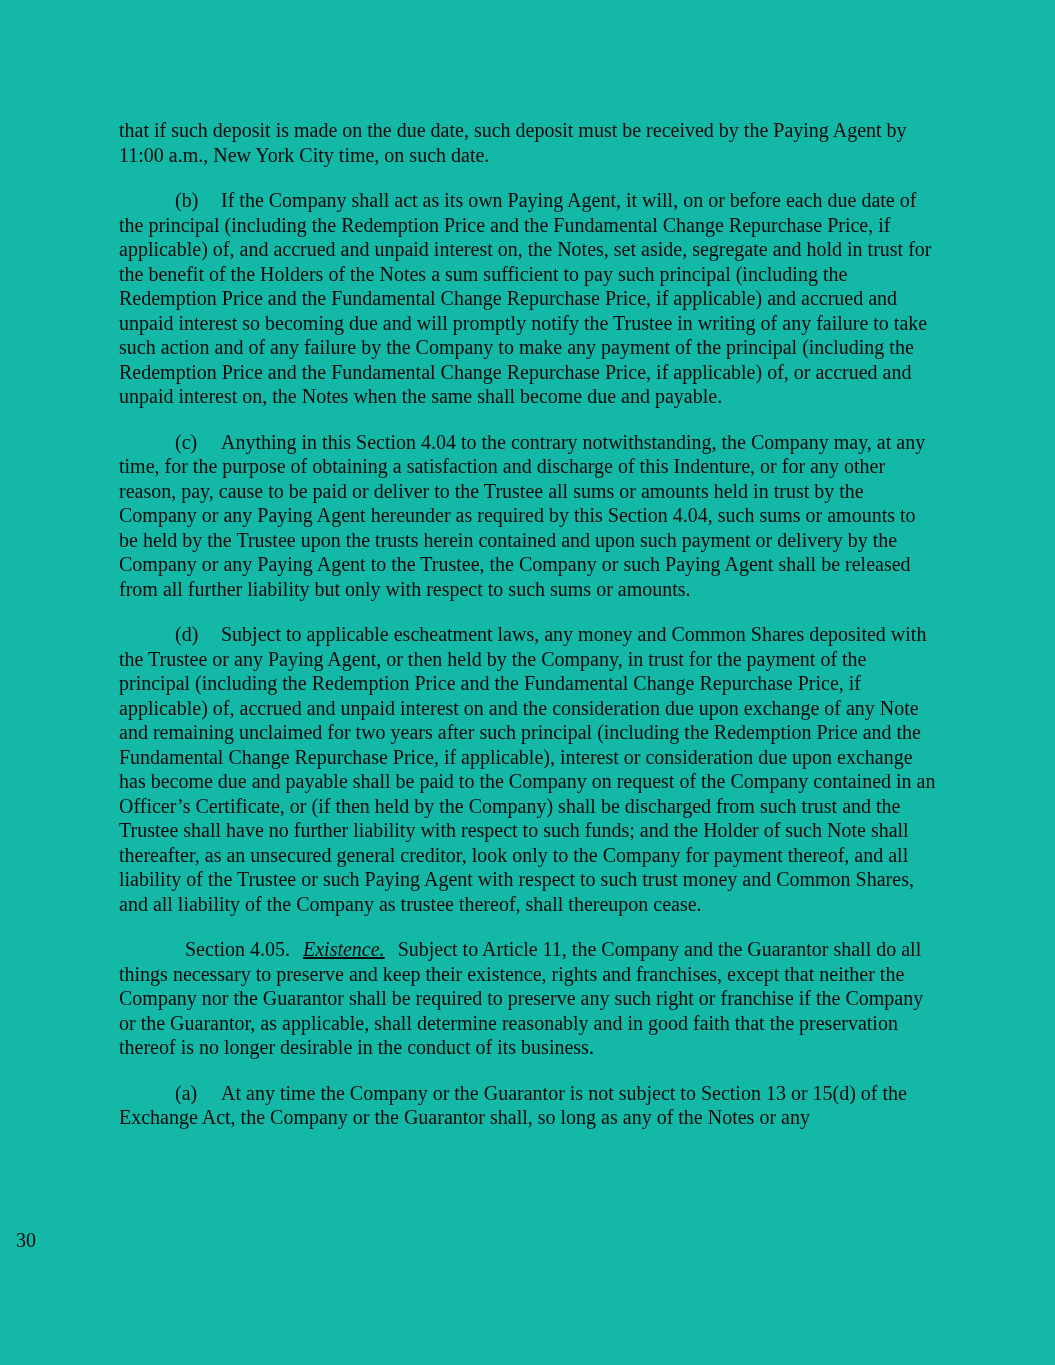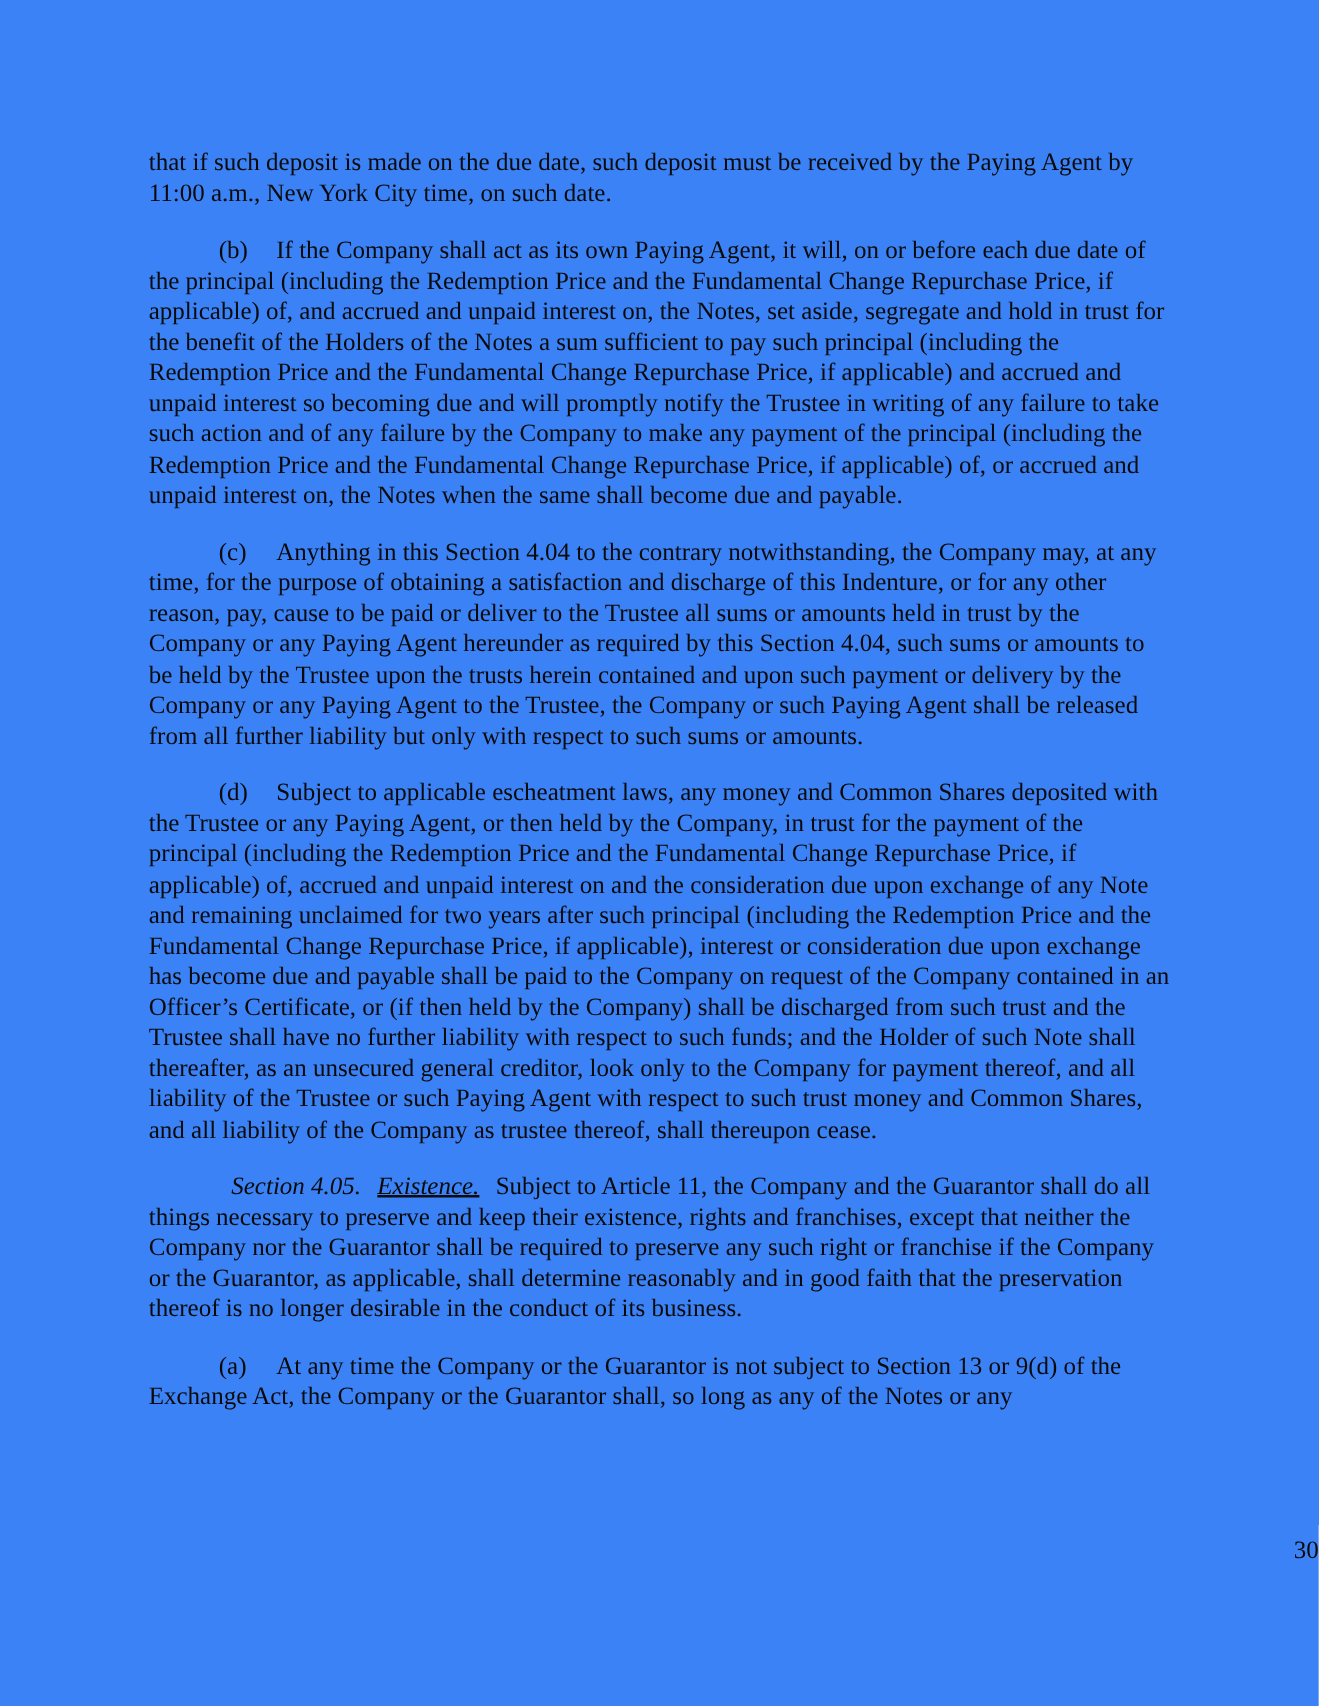--- a/index.html
+++ b/index.html
@@ -5,21 +5,21 @@
   html, body {
     margin: 0;
     padding: 0;
     background: #e8e8e8;
   }
   .page {
     position: relative;
     width: 1055px;
     height: 1365px;
     margin: 0 auto;
-    background: #3b82f6;
+    background: #14b8a6;
     color: #0a0a0a;
     font-family: "Liberation Serif", serif;
     overflow: hidden;
   }
   .content {
     position: absolute;
     left: 119px;
     top: 118px;
     width: 818px;
     font-size: 20px;
@@ -36,33 +36,32 @@
   p.lettered .plabel {
     display: inline-block;
     width: 46px;
     text-indent: 0;
   }
   p.section {
     text-indent: 66px;
   }
   p.section .sec-label {
     margin-right: 13px;
-    font-style: italic;
   }
   p.section .sec-title {
     font-style: italic;
     margin-right: 13px;
     text-decoration: underline;
   }
   .page-number {
     position: absolute;
     left: 16px;
     right: 0;
     top: 1228px;
-    text-align: right;
+    text-align: left;
     font-size: 20px;
     line-height: 24.5px;
   }
 </style>
 </head>
 <body>
 
 <div class="page">
   <div class="content">
 
@@ -70,18 +69,18 @@
 
     <p class="para lettered"><span class="plabel">(b)</span><span>If the Company shall act as its own Paying Agent, it will, on or before each due date of the principal (including the Redemption Price and the Fundamental Change Repurchase Price, if applicable) of, and accrued and unpaid interest on, the Notes, set aside, segregate and hold in trust for the benefit of the Holders of the Notes a sum sufficient to pay such principal (including the Redemption Price and the Fundamental Change Repurchase Price, if applicable) and accrued and unpaid interest so becoming due and will promptly notify the Trustee in writing of any failure to take such action and of any failure by the Company to make any payment of the principal (including the Redemption Price and the Fundamental Change Repurchase Price, if applicable) of, or accrued and unpaid interest on, the Notes when the same shall become due and payable.</span></p>
 
     <p class="para lettered"><span class="plabel">(c)</span><span>Anything in this Section 4.04 to the contrary notwithstanding, the Company may, at any time, for the purpose of obtaining a satisfaction and discharge of this Indenture, or for any other reason, pay, cause to be paid or deliver to the Trustee all sums or amounts held in trust by the Company or any Paying Agent hereunder as required by this Section 4.04, such sums or amounts to be held by the Trustee upon the trusts herein contained and upon such payment or delivery by the Company or any Paying Agent to the Trustee, the Company or such Paying Agent shall be released from all further liability but only with respect to such sums or amounts.</span></p>
 
     <p class="para lettered"><span class="plabel">(d)</span><span>Subject to applicable escheatment laws, any money and Common Shares deposited with the Trustee or any Paying Agent, or then held by the Company, in trust for the payment of the principal (including the Redemption Price and the Fundamental Change Repurchase Price, if applicable) of, accrued and unpaid interest on and the consideration due upon exchange of any Note and remaining unclaimed for two years after such principal (including the Redemption Price and the Fundamental Change Repurchase Price, if applicable), interest or consideration due upon exchange has become due and payable shall be paid to the Company on request of the Company contained in an Officer’s Certificate, or (if then held by the Company) shall be discharged from such trust and the Trustee shall have no further liability with respect to such funds; and the Holder of such Note shall thereafter, as an unsecured general creditor, look only to the Company for payment thereof, and all liability of the Trustee or such Paying Agent with respect to such trust money and Common Shares, and all liability of the Company as trustee thereof, shall thereupon cease.</span></p>
 
     <p class="para section"><span class="sec-label">Section 4.05.</span><span class="sec-title">Existence.</span><span>Subject to Article 11, the Company and the Guarantor shall do all things necessary to preserve and keep their existence, rights and franchises, except that neither the Company nor the Guarantor shall be required to preserve any such right or franchise if the Company or the Guarantor, as applicable, shall determine reasonably and in good faith that the preservation thereof is no longer desirable in the conduct of its business.</span></p>
 
 
-    <p class="para lettered"><span class="plabel">(a)</span><span>At any time the Company or the Guarantor is not subject to Section 13 or 9(d) of the Exchange Act, the Company or the Guarantor shall, so long as any of the Notes or any</span></p>
+    <p class="para lettered"><span class="plabel">(a)</span><span>At any time the Company or the Guarantor is not subject to Section 13 or 15(d) of the Exchange Act, the Company or the Guarantor shall, so long as any of the Notes or any</span></p>
 
   </div>
 
   <div class="page-number">30</div>
 </div>
 
 </body></html>

